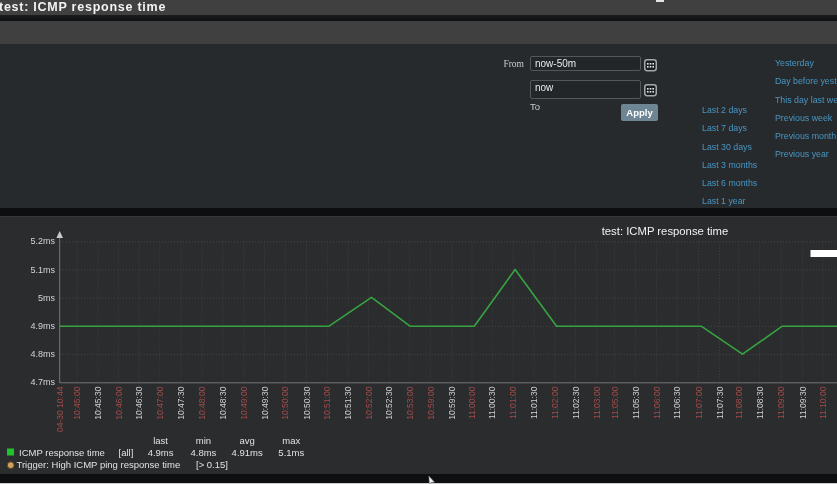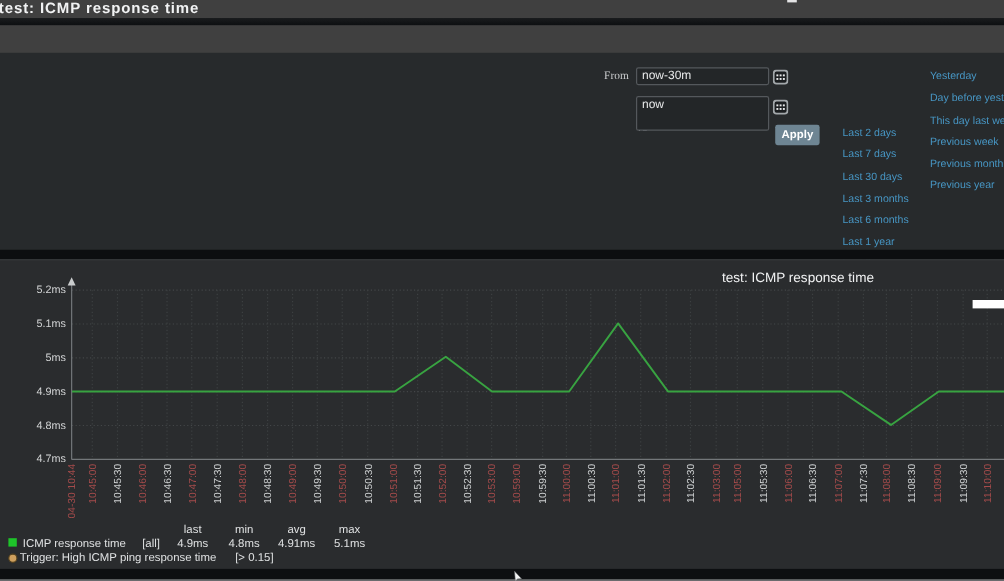--- a/index.html
+++ b/index.html
@@ -12,52 +12,52 @@
 <body>
 <div id="page">
 
   <div class="abs" style="left:-1px;top:0px;color:#f1f2f3;font-size:12.5px;font-weight:bold;letter-spacing:0.75px;">test: ICMP response time</div>
   <div class="abs" style="left:0;top:15px;width:837px;height:6px;background:linear-gradient(#1a1c1e,#0d0f11);"></div>
   <div class="abs" style="left:656px;top:0;width:8px;height:2px;background:#e4e4e5;"></div>
 
   <div class="abs" style="left:0;top:44px;width:837px;height:164px;background:#272a2c;"></div>
 
   <div class="abs" style="left:424px;top:56.5px;width:100px;height:14px;line-height:14px;text-align:right;color:#c8cacc;font-size:9.5px;font-family:Liberation Serif, serif;">From</div>
-  <div class="abs" style="left:530px;top:55.5px;width:111px;height:15.5px;background:#232628;border:1px solid #54585c;border-radius:2px;color:#e8e9ea;font-size:10px;line-height:13.5px;padding-left:4px;">now-30m</div>
+  <div class="abs" style="left:530px;top:55.5px;width:111px;height:15.5px;background:#232628;border:1px solid #54585c;border-radius:2px;color:#e8e9ea;font-size:10px;line-height:13.5px;padding-left:4px;">now-50m</div>
   <div class="abs" style="left:644px;top:58.2px;width:13px;height:12.5px;">
     <svg width="13" height="13" viewBox="0 0 13 13">
       <rect x="0.75" y="0.75" width="11.5" height="11" rx="2.4" fill="#1b1e20" stroke="#a3a8ab" stroke-width="1.5"></rect>
       <g fill="#e8eaeb">
         <rect x="3" y="4" width="1.6" height="1.6"></rect>
           <rect x="5.7" y="4" width="1.6" height="1.6"></rect>
           <rect x="8.4" y="4" width="1.6" height="1.6"></rect>
         <rect x="3" y="7" width="1.6" height="1.6"></rect>
           <rect x="5.7" y="7" width="1.6" height="1.6"></rect>
           <rect x="8.4" y="7" width="1.6" height="1.6"></rect>
       </g>
     </svg>
   </div>
 
   <div class="abs" style="left:440px;top:81px;width:100px;height:14px;line-height:14px;text-align:right;color:#c8cacc;font-size:9.5px;margin-top:19px;">To</div>
-  <div class="abs" style="left:530px;top:80px;width:111px;height:29px;background:#232628;border:1px solid #54585c;border-radius:2px;color:#e8e9ea;font-size:10px;line-height:13.5px;padding-left:4px;">now</div>
+  <div class="abs" style="left:530px;top:80px;width:111px;height:19px;background:#232628;border:1px solid #54585c;border-radius:2px;color:#e8e9ea;font-size:10px;line-height:13.5px;padding-left:4px;">now</div>
   <div class="abs" style="left:644px;top:82.8px;width:13px;height:12.5px;">
     <svg width="13" height="13" viewBox="0 0 13 13">
       <rect x="0.75" y="0.75" width="11.5" height="11" rx="2.4" fill="#1b1e20" stroke="#a3a8ab" stroke-width="1.5"></rect>
       <g fill="#e8eaeb">
         <rect x="3" y="4" width="1.6" height="1.6"></rect>
           <rect x="5.7" y="4" width="1.6" height="1.6"></rect>
           <rect x="8.4" y="4" width="1.6" height="1.6"></rect>
         <rect x="3" y="7" width="1.6" height="1.6"></rect>
           <rect x="5.7" y="7" width="1.6" height="1.6"></rect>
           <rect x="8.4" y="7" width="1.6" height="1.6"></rect>
       </g>
     </svg>
   </div>
 
-  <div class="abs" style="left:621px;top:104px;width:37px;height:17px;background:#6e8593;border-radius:2px;color:#ffffff;font-size:9.5px;font-weight:bold;text-align:center;line-height:17px;margin-left:25px;">Apply</div>
+  <div class="abs" style="left:621px;top:104px;width:37px;height:17px;background:#6e8593;border-radius:2px;color:#ffffff;font-size:9.5px;font-weight:bold;text-align:center;line-height:17px;">Apply</div>
 
   <div class="abs" style="left:702px;top:54.2px;color:#4796c4;font-size:8.8px;line-height:18.2px;white-space:nowrap;margin-top:47px;">
     Last 2 days<br>Last 7 days<br>Last 30 days<br>Last 3 months<br>Last 6 months<br>Last 1 year<br>Last 2 years
   </div>
   <div class="abs" style="left:775px;top:54.2px;color:#4796c4;font-size:8.8px;line-height:18.2px;white-space:nowrap;">
     Yesterday<br>Day before yesterday<br>This day last week<br>Previous week<br>Previous month<br>Previous year
   </div>
 
   <div class="abs" style="left:0;top:208px;width:837px;height:8px;background:#0c0e10;"></div>
 

